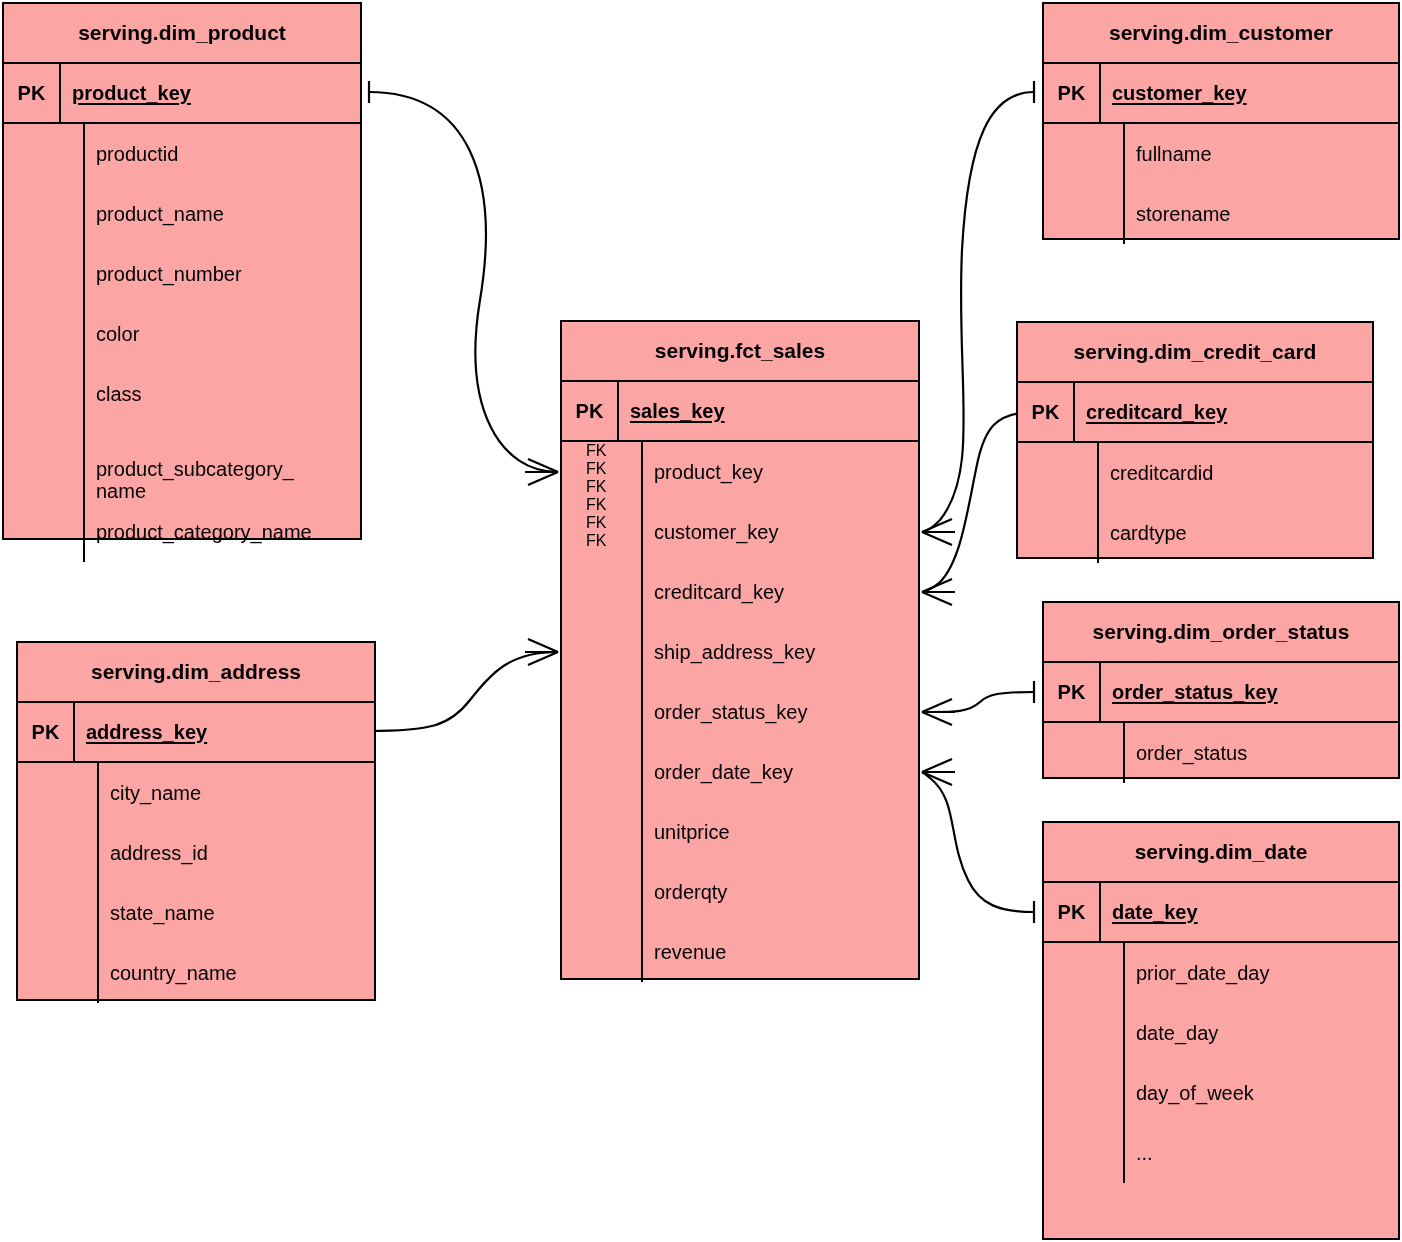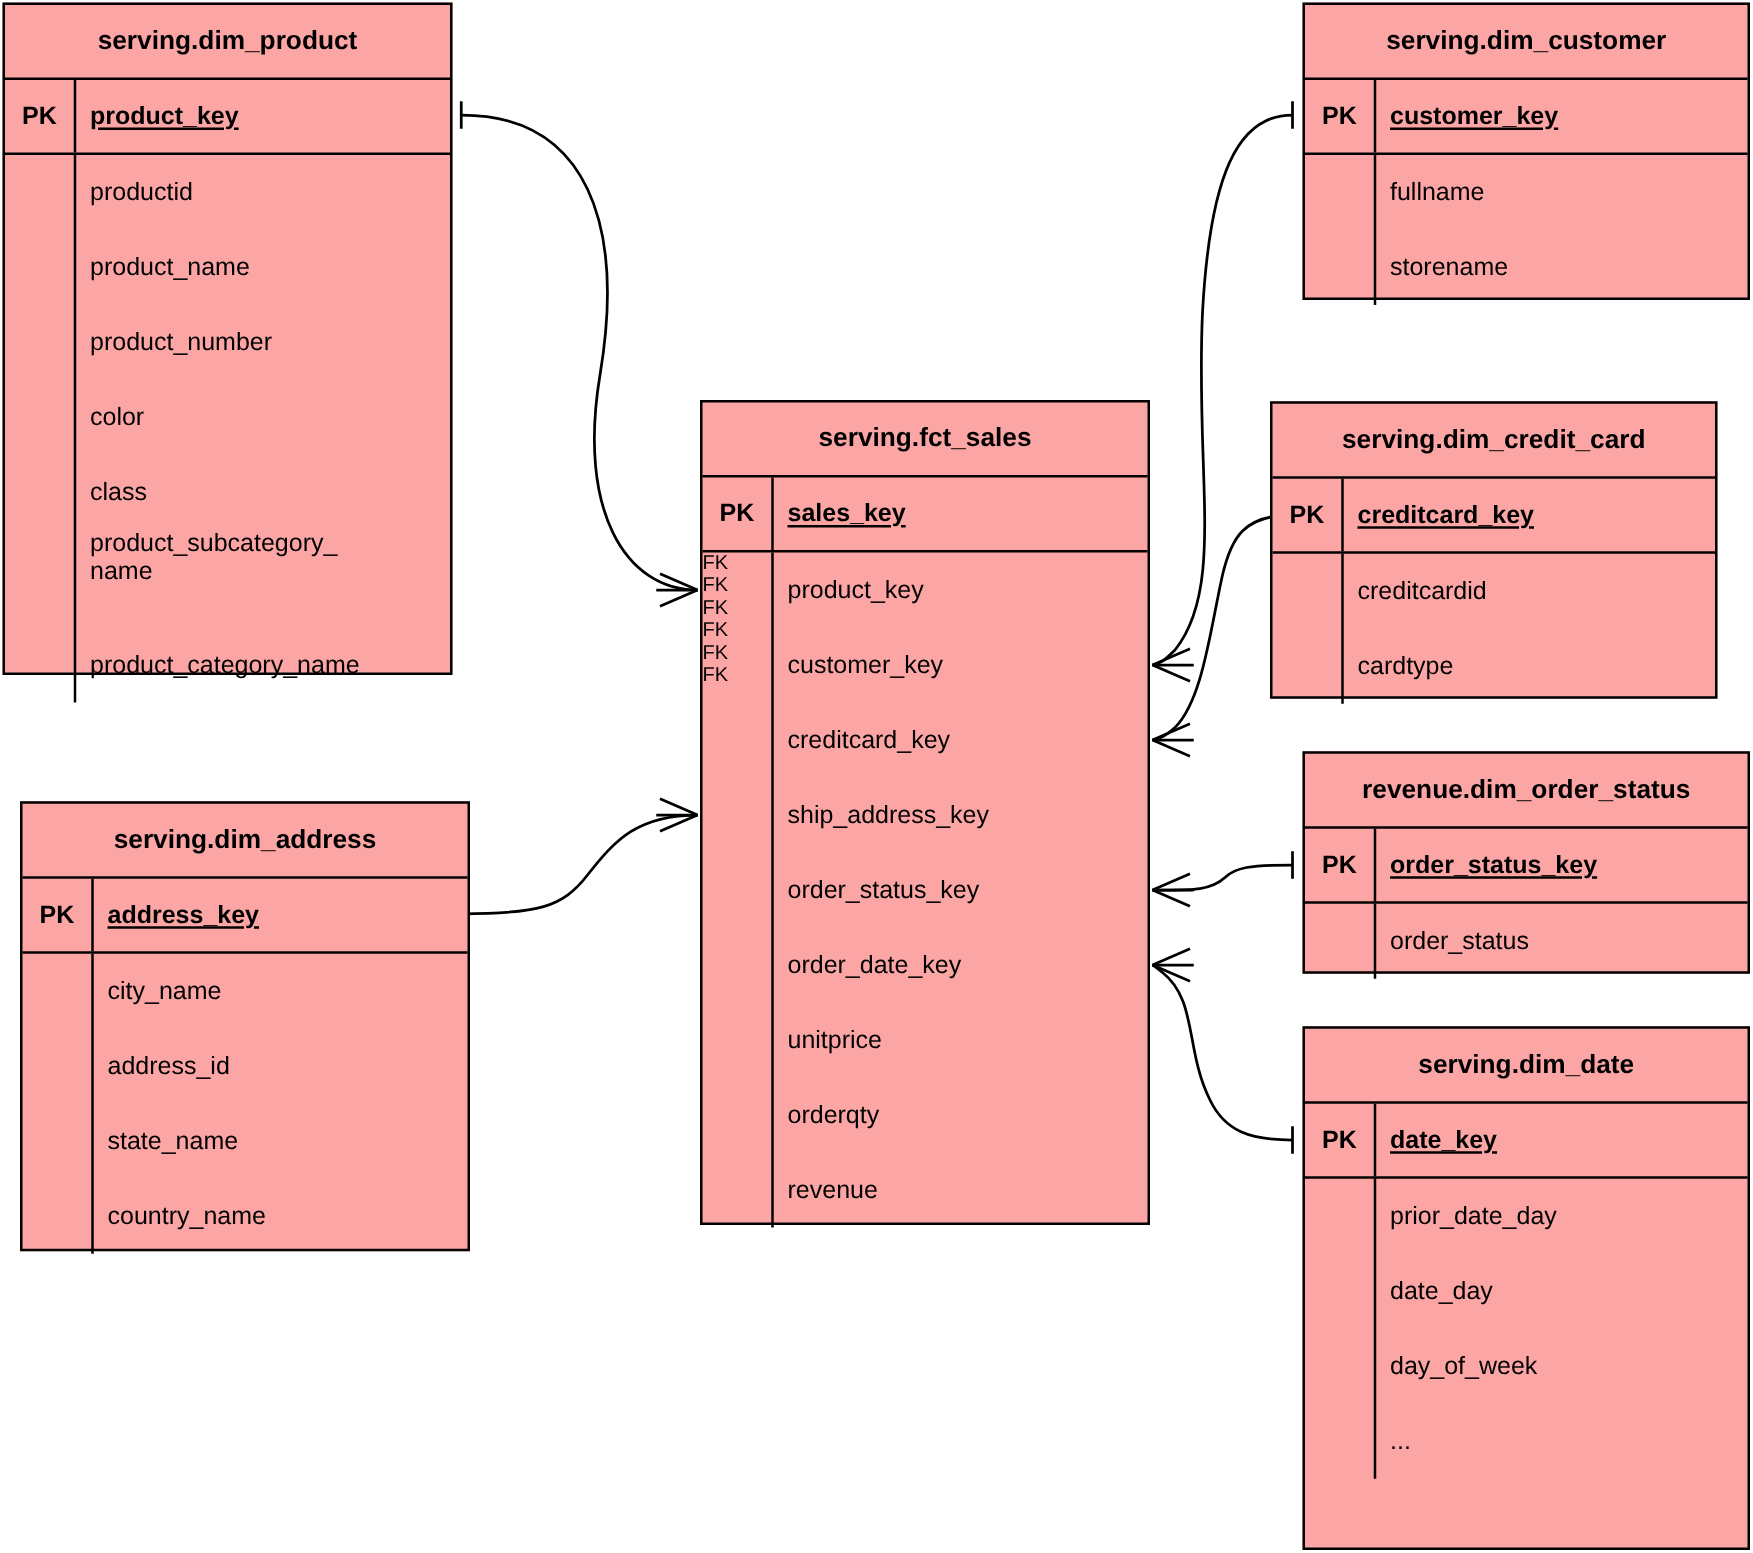--- a/index.html
+++ b/index.html
@@ -81,20 +81,21 @@
   .namecell.pk-name {
     font-weight: bold;
     text-decoration: underline;
     text-underline-offset: 3px;
   }
   
   .attrblock {
     display: flex;
     box-sizing: border-box;
     border-top: 2.2px solid #000000;
+    padding-left: 24px;
   }
   .attrblock .keycol {
     width: 57px;
     flex: 0 0 57px;
     border-right: 2.2px solid #000000;
     box-sizing: border-box;
   }
   .attrblock .namecol {
     flex: 1 1 auto;
     box-sizing: border-box;
@@ -103,21 +104,21 @@
     height: 60px;
     display: flex;
     align-items: center;
     padding-left: 11px;
     font-size: 20px;
     color: #000000;
     box-sizing: border-box;
   }
   .attrblock .namecol .aline.tall {
     height: 78px;
-    align-items: flex-start;
+    align-items: flex-end;
   }
   .attrblock .namecol .aline .wrap {
     line-height: 1.1;
     white-space: pre-line;
   }
 </style>
 </head>
 <body>
 
 <div id="canvas">
@@ -324,21 +325,21 @@
             <span class="wrap">creditcardid</span>
           </div>
         <div class="aline">
             <span class="wrap">cardtype</span>
           </div>
       </div>
     </div>
   </div>
 
   <div class="entity" style="left:1042px; top:601px; width:358px; height:178px;">
-    <div class="ent-title">revenue.dim_order_status</div>
+    <div class="ent-title">serving.dim_order_status</div>
     <div class="row pk-row">
       <div class="keycell">PK</div>
       <div class="namecell pk-name">order_status_key</div>
     </div>
     <div class="attrblock">
       <div class="keycol"></div>
       <div class="namecol">
         <div class="aline">
             <span class="wrap">order_status</span>
           </div>

